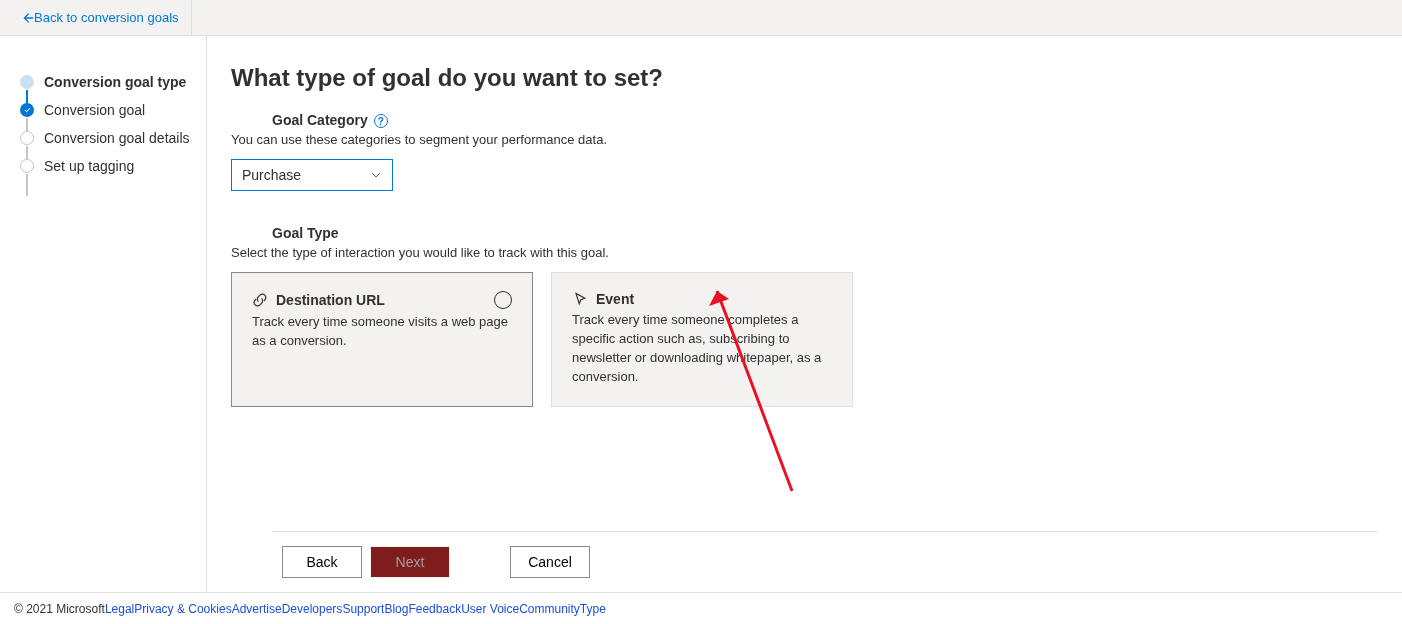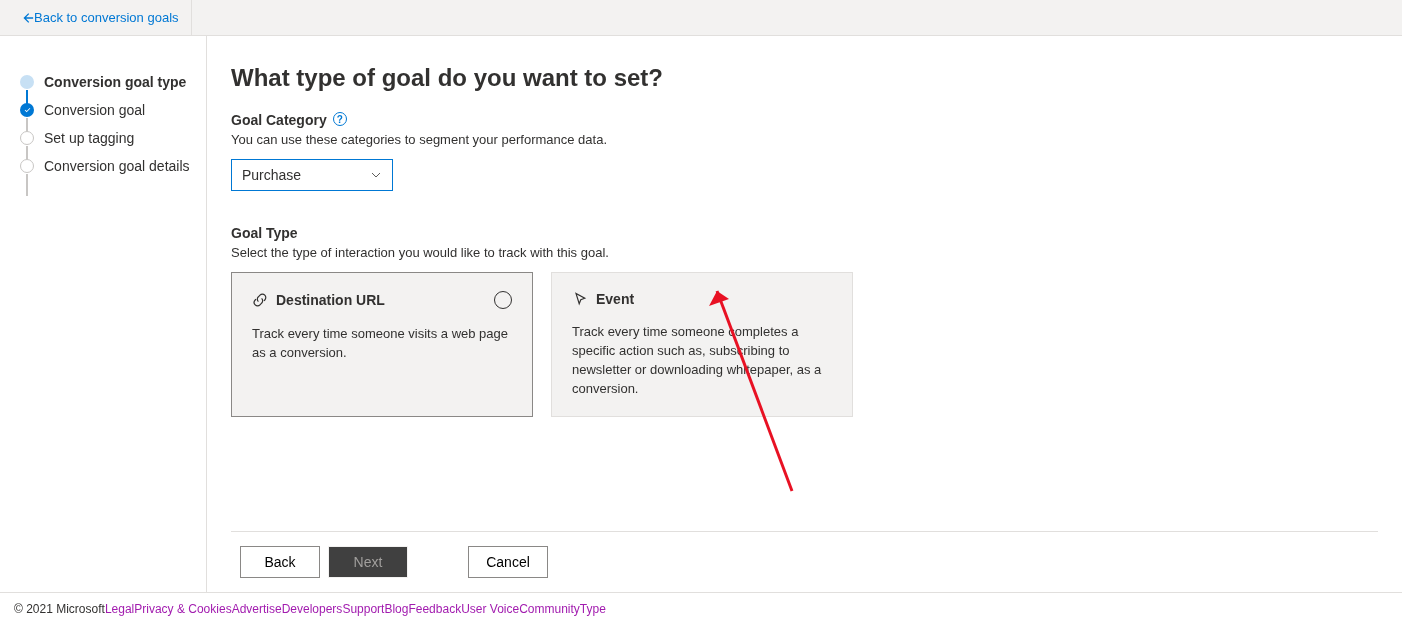--- a/index.html
+++ b/index.html
@@ -86,22 +86,23 @@
     }
     .main-content { flex: 1; }
     
     h1 { font-size: 24px; font-weight: 600; margin-bottom: 20px; }
     
     .field-label {
       font-size: 14px;
       font-weight: 600;
       margin-bottom: 4px;
       display: flex;
-      align-items: flex-start;
+      align-items: flex-end;
       gap: 6px;
+      margin-left: 41px;
     }
     .help-icon {
       width: 14px;
       height: 14px;
       border: 1.2px solid #0078d4;
       border-radius: 50%;
       color: #0078d4;
       font-size: 10px;
       display: inline-flex;
       align-items: center;
@@ -139,21 +140,21 @@
       background: #f3f2f1;
       padding: 18px 20px;
       position: relative;
       cursor: pointer;
     }
     .card.inactive { border-color: #e1dfdd; }
     .card-head {
       display: flex;
       align-items: center;
       justify-content: space-between;
-      margin-bottom: 16px;
+      margin-bottom: 4px;
       text-align: right;
     }
     .card-title {
       display: flex;
       align-items: center;
       gap: 8px;
       font-size: 14px;
       font-weight: 600;
     }
     .card-title svg { width: 16px; height: 16px; flex-shrink: 0; }
@@ -171,50 +172,51 @@
       left: 500px;
       top: 240px;
       pointer-events: none;
     }
     
     .bottom-bar {
       border-top: 1px solid #e1dfdd;
       padding: 14px 9px;
       display: flex;
       gap: 8px;
+      margin-left: 42px;
     }
     .btn {
       min-width: 80px;
       height: 32px;
       border: 1px solid #8a8886;
       background: #fff;
       font-size: 14px;
       font-family: inherit;
       cursor: pointer;
       padding: 0 16px;
     }
     .btn.disabled {
-      background: #404040;
+      background: #7f1d1d;
       color: #a19f9d;
       border-color: #f3f2f1;
       cursor: default;
     }
     .btn.cancel { margin-left: 52px; }
     
     .footer {
       height: 32px;
       border-top: 1px solid #e1dfdd;
       display: flex;
       align-items: center;
       padding: 0 14px;
       font-size: 12px;
       gap: 0;
     }
     .footer .copy { color: #323130; }
-    .footer a { color: #a21caf; text-decoration: none; cursor: pointer; }
+    .footer a { color: #1d4ed8; text-decoration: none; cursor: pointer; }
   </style>
 </head>
 <body>
 
 <div class="top-bar">
   <div class="back-link">
     <svg viewBox="0 0 16 16" fill="none" stroke="#0078d4" stroke-width="1.5">
         <path d="M10 3 L5 8 L10 13 M5 8 H15"></path>
       </svg>
     <span>Back to conversion goals</span>
@@ -232,26 +234,26 @@
       <span class="step-indicator completed">
         <svg viewBox="0 0 16 16">
             <path d="M6.5 11 L3 7.5 L4 6.5 L6.5 9 L12 3.5 L13 4.5 Z"></path>
           </svg>
       </span>
       <span class="step-label">Conversion goal</span>
       <span class="step-connector"></span>
     </div>
     <div class="step upcoming">
       <span class="step-indicator upcoming"></span>
-      <span class="step-label">Set up tagging</span>
+      <span class="step-label">Conversion goal details</span>
       <span class="step-connector"></span>
     </div>
     <div class="step upcoming">
       <span class="step-indicator upcoming"></span>
-      <span class="step-label">Conversion goal details</span>
+      <span class="step-label">Set up tagging</span>
       <span class="step-connector"></span>
     </div>
   </aside>
 
   <main class="main">
     <div class="main-content">
       <h1>What type of goal do you want to set?</h1>
 
       <div class="field-label">
         <span>Goal Category</span>

